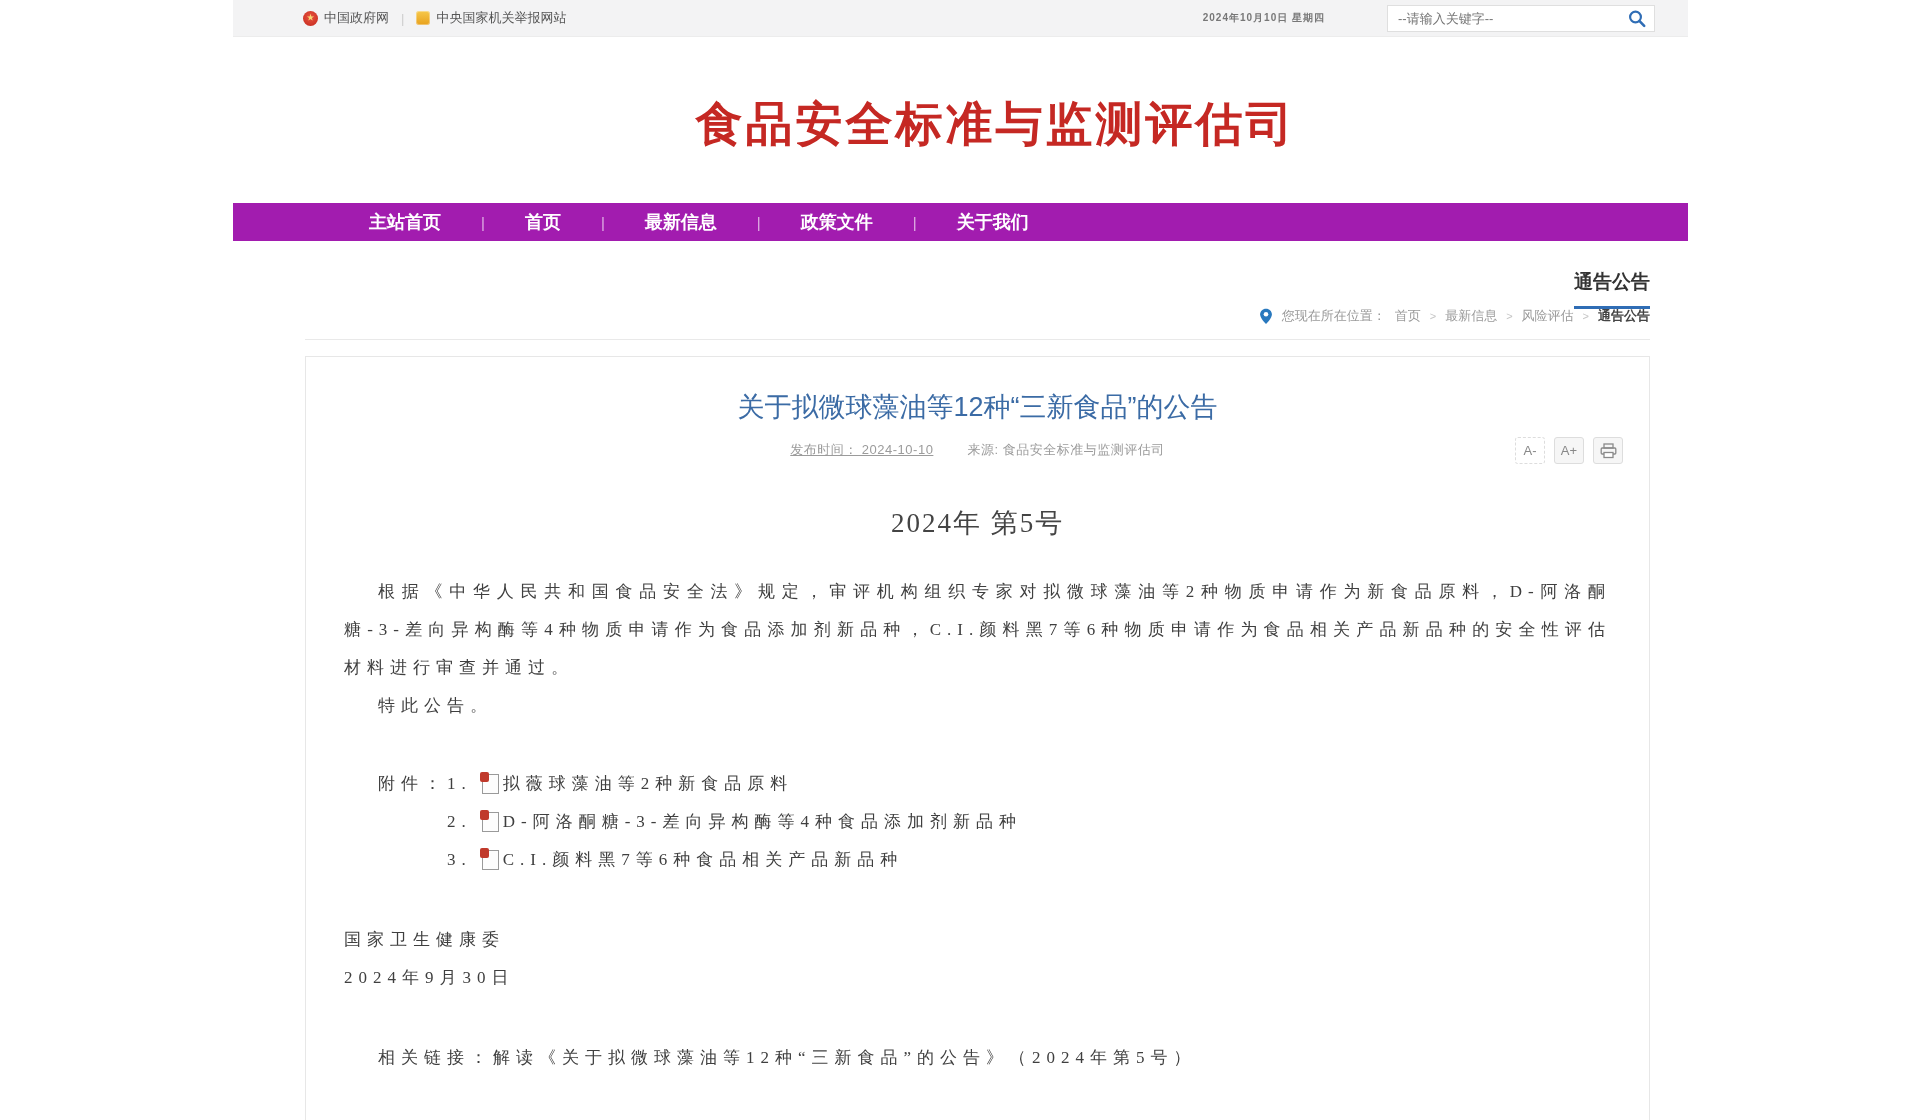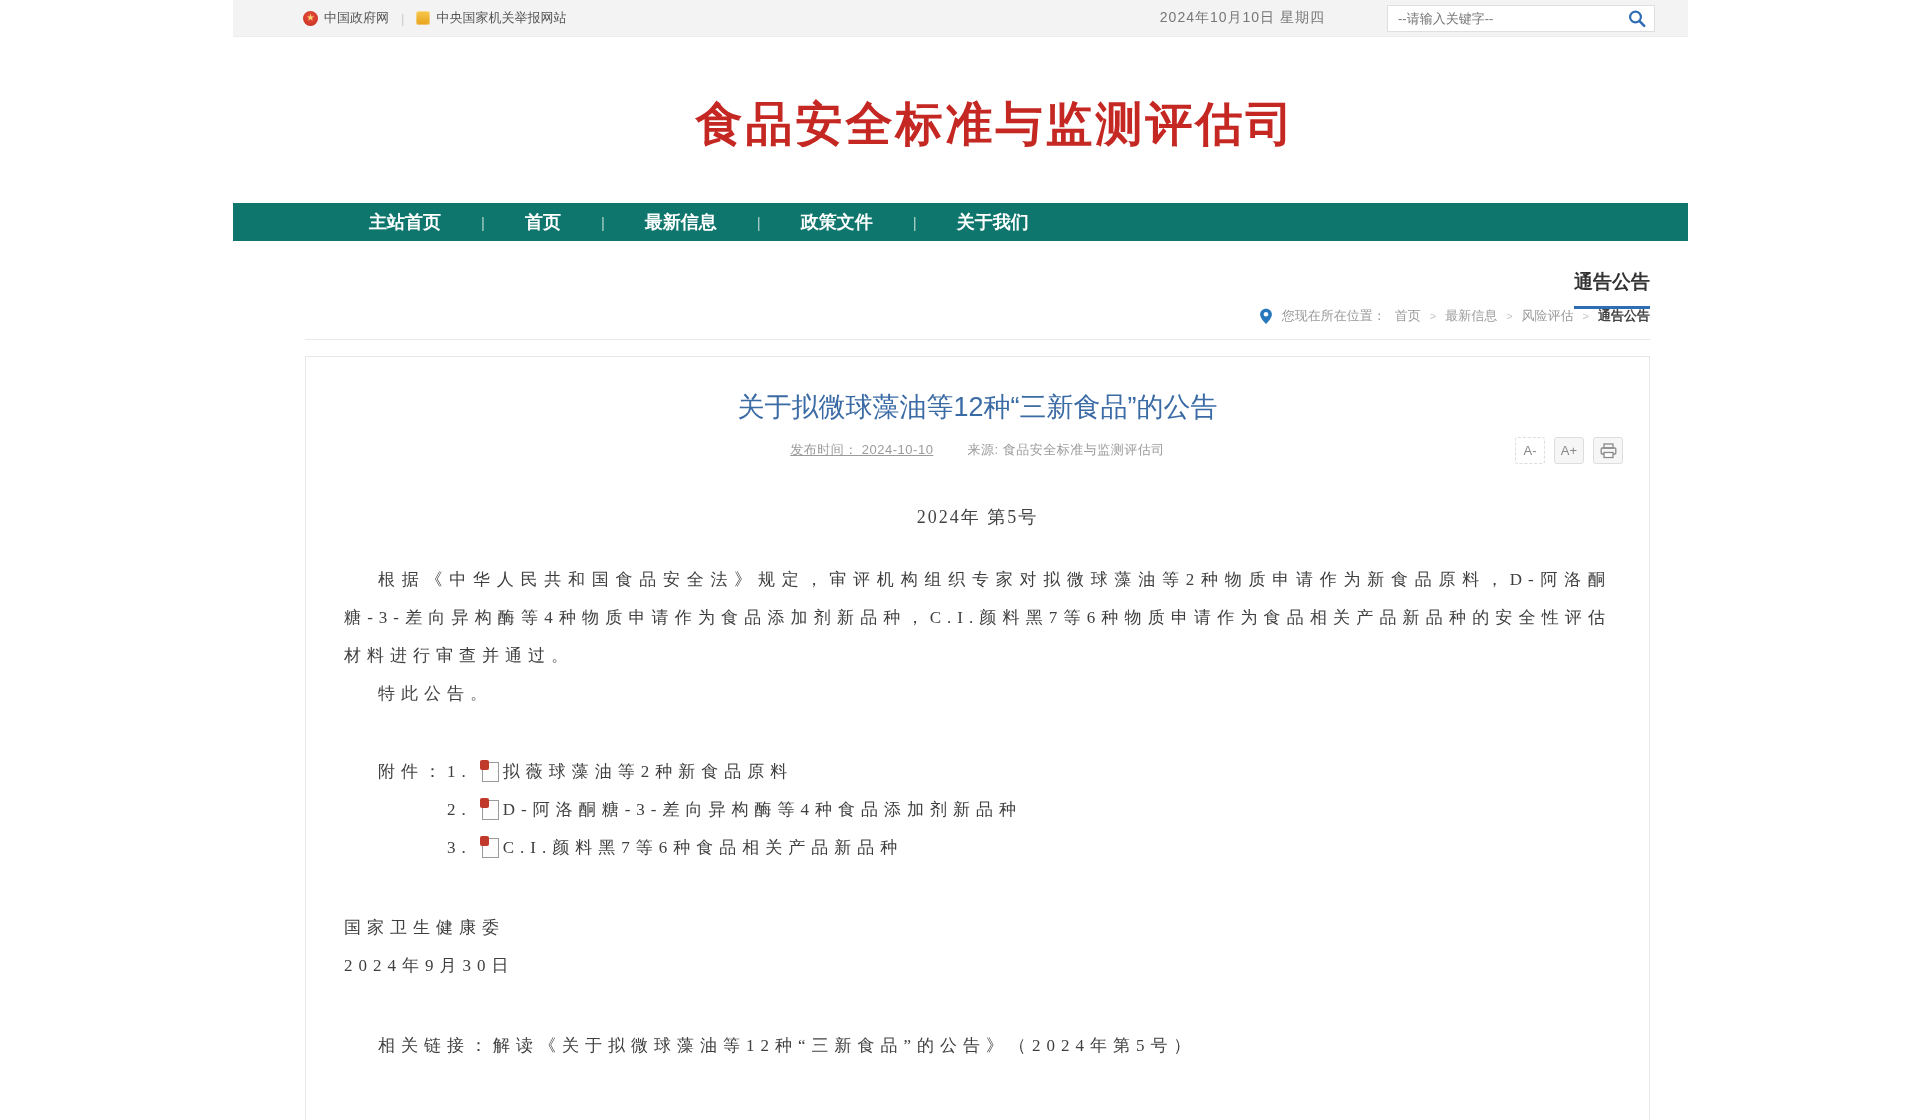--- a/index.html
+++ b/index.html
@@ -10,32 +10,32 @@
   .topbar{height:37px;background:#f3f3f4;border-bottom:1px solid #ececec;display:flex;align-items:center;
     padding:0 33px 0 70px;box-sizing:border-box;font-size:13px;color:#555;}
   .topbar-left{display:flex;align-items:center;}
   .gov-link{display:flex;align-items:center;gap:6px;color:#555;cursor:pointer;}
   .emblem{width:15px;height:15px;border-radius:50%;background:radial-gradient(circle at 50% 40%,#e8543f,#c3271d);
     display:inline-flex;align-items:center;justify-content:center;color:#f7d774;font-size:8px;line-height:1;}
   .report-badge{width:14px;height:14px;border-radius:3px;background:linear-gradient(#f6c84c,#e8a11c);
     display:inline-block;box-shadow:inset 0 0 0 1px rgba(255,255,255,.35);}
   .tb-sep{color:#ccc;margin:0 12px;}
   .topbar-right{margin-left:auto;display:flex;align-items:center;gap:62px;}
-  .tb-date{color:#777;font-size:14px;letter-spacing:1px;}
+  .tb-date{color:#777;font-size:10px;letter-spacing:1px;font-weight:bold;}
   .searchbox{position:relative;width:268px;height:27px;background:#fff;border:1px solid #dfdfdf;box-sizing:border-box;}
   .searchbox input{border:none;outline:none;width:100%;height:100%;box-sizing:border-box;
     padding:0 38px 0 10px;font-size:13px;color:#737373;background:transparent;font-family:"Liberation Sans",sans-serif;}
   .mag{position:absolute;right:6px;top:2px;cursor:pointer;}
 
   
   .site-header{height:166px;box-sizing:border-box;padding:56px 0 0 70px;}
   .site-title{margin:0;font-size:47px;font-weight:bold;color:#c52823;letter-spacing:3px;text-align:center;}
 
   
-  .navbar{height:38px;background:#0f766e;display:flex;align-items:center;padding-left:96px;
+  .navbar{height:38px;background:#a21caf;display:flex;align-items:center;padding-left:96px;
     color:#fff;font-size:18px;font-weight:bold;}
   .nav-item{padding:0 40px;cursor:pointer;white-space:nowrap;}
   .nav-sep{color:rgba(255,255,255,.65);font-weight:normal;font-size:15px;}
 
   
   .section-row{margin:0 38px 0 72px;padding-top:28px;display:flex;justify-content:space-between;
     align-items:flex-end;border-bottom:1px solid #e9e9e9;flex-direction:column;}
   .section-title{font-size:19px;font-weight:bold;color:#333;padding-bottom:11px;
     border-bottom:3px solid #2f6db5;margin-bottom:-2px;}
   .breadcrumb{font-size:13px;color:#999;display:flex;align-items:center;gap:9px;padding-bottom:14px;}
@@ -48,21 +48,21 @@
     padding:28px 38px 40px;box-sizing:border-box;height:880px;background:#fff;}
   .article-title{text-align:center;color:#3b6ba5;font-size:27px;font-weight:normal;margin:4px 0 16px;}
   .article-meta{text-align:center;color:#9b9b9b;font-size:13px;letter-spacing:.5px;}
   .article-meta .mv{margin-right:30px;text-decoration:underline;}
   .tools{position:absolute;right:26px;top:80px;display:flex;gap:9px;}
   .tool-btn{min-width:30px;height:27px;background:#f6f6f6;border:1px solid #ddd;border-radius:3px;
     font-size:13px;color:#888;display:flex;align-items:center;justify-content:center;cursor:pointer;padding:0 4px;box-sizing:border-box;}
   .tool-btn.dashed{border-style:dashed;background:#fff;}
 
   .serif{font-family:"Liberation Serif","DejaVu Serif",serif;}
-  .doc-number{text-align:center;font-size:18px;color:#444;margin-top:46px;letter-spacing:2px;}
+  .doc-number{text-align:center;font-size:27px;color:#444;margin-top:46px;letter-spacing:2px;}
   .article-body{margin-top:32px;font-size:17px;color:#3f3f3f;line-height:38px;letter-spacing:6px;}
   .para{margin:0;text-indent:2em;text-align:justify;}
   .note{margin:0;text-indent:2em;}
 
   .attachments{display:flex;margin-top:40px;align-items:flex-start;}
   .att-label{margin-left:2em;white-space:nowrap;}
   .att-list{display:flex;flex-direction:column;}
   .att-item{display:flex;align-items:center;cursor:pointer;color:#3f3f3f;}
   .att-num{margin-right:10px;}
   .doc-ico{width:15px;height:18px;background:#fdfdfd;border:1px solid #9a9a9a;position:relative;

